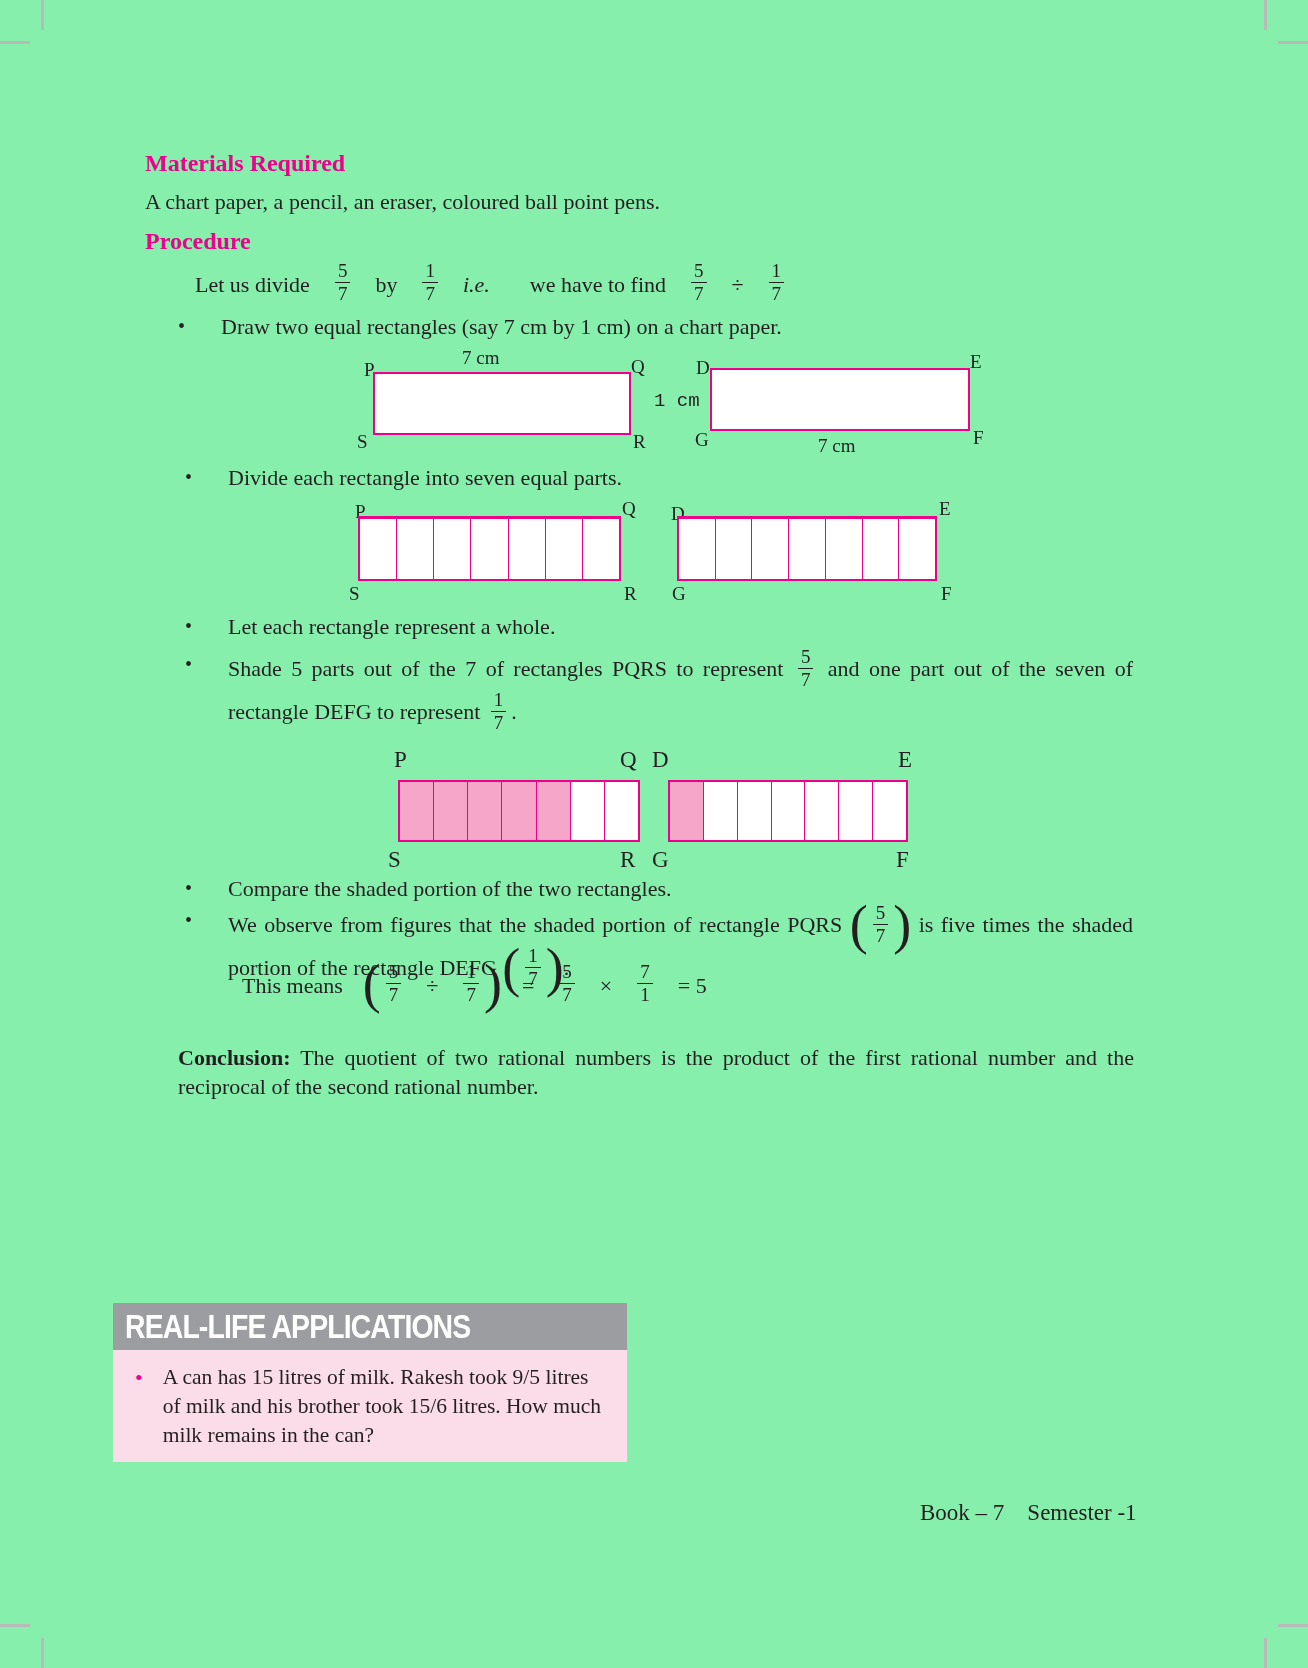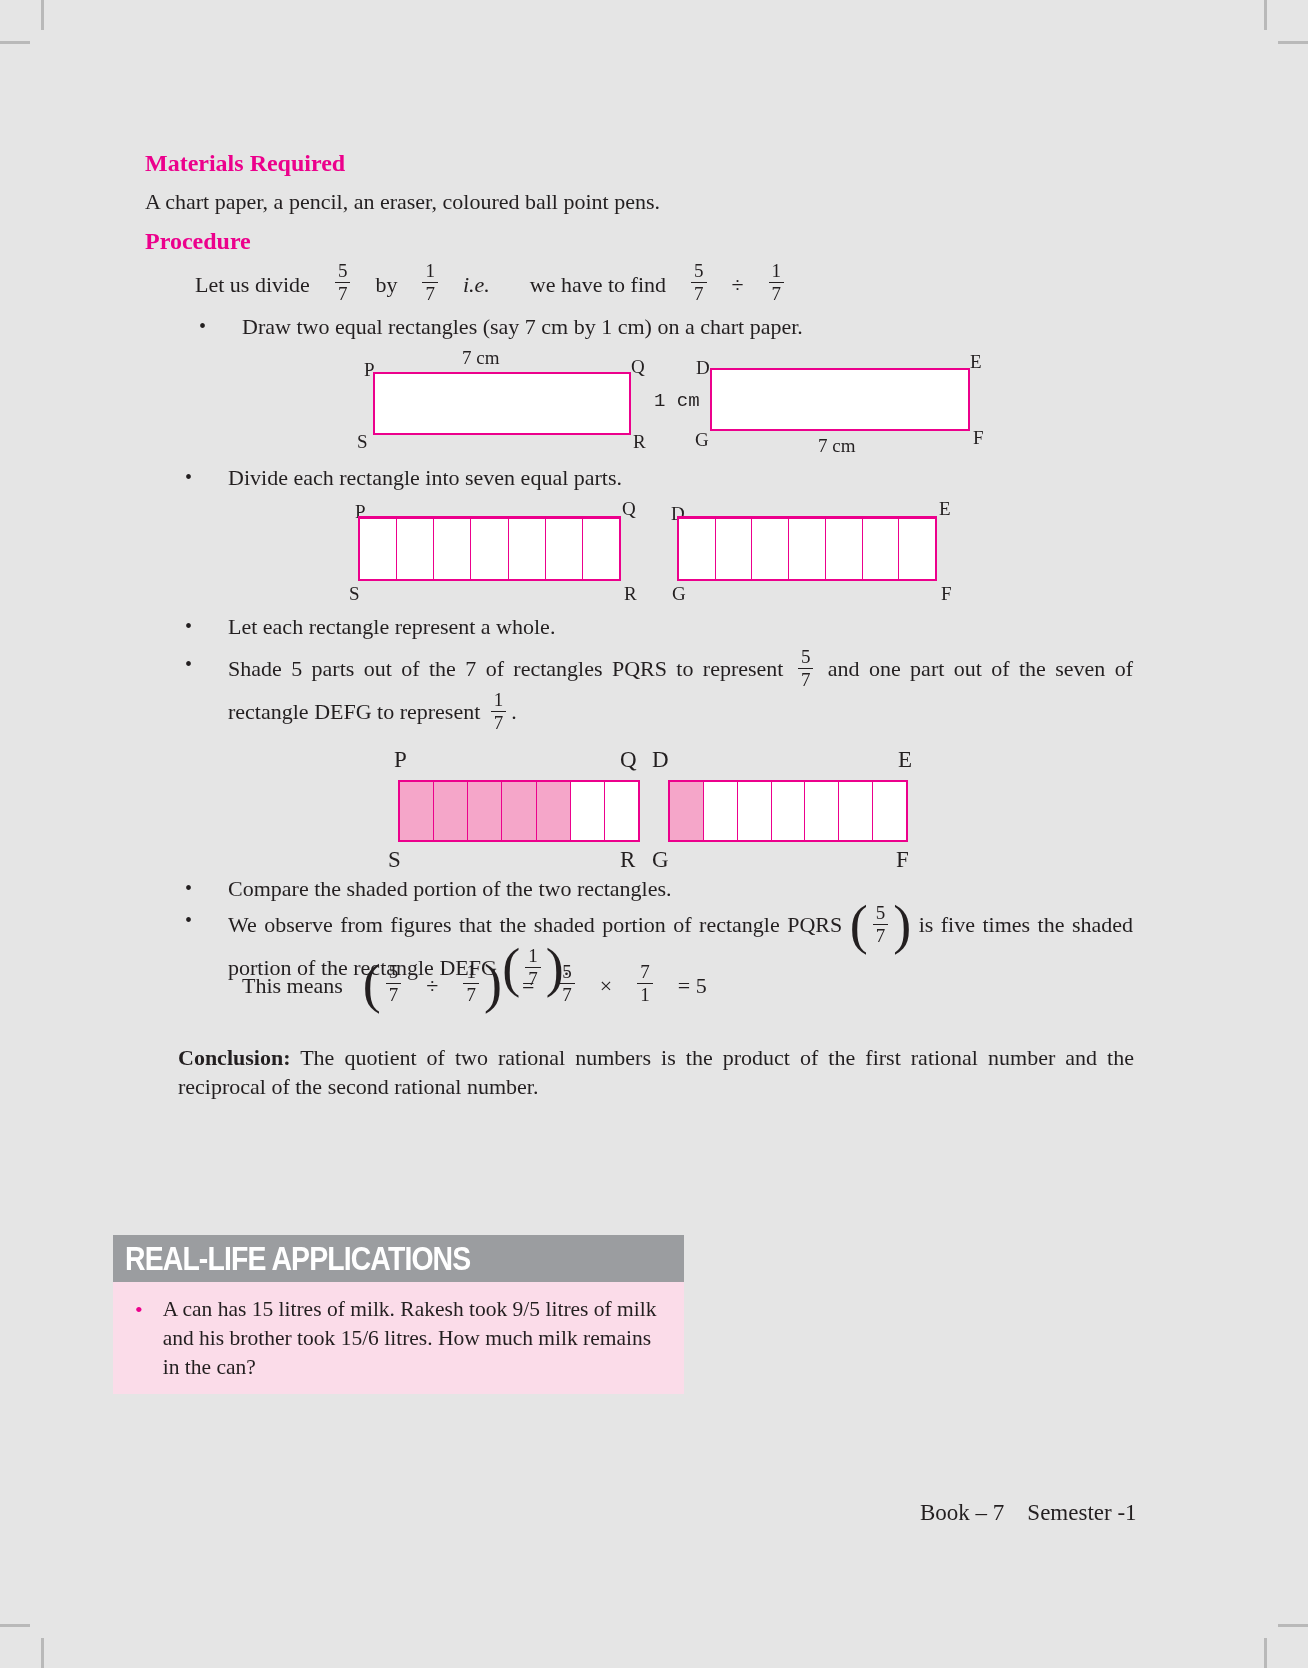--- a/index.html
+++ b/index.html
@@ -1,16 +1,16 @@
 <!DOCTYPE html>
 <html><head>
 <meta charset="utf-8">
 <style>
   html,body{margin:0;padding:0;background:#fff;}
-  .page{position:relative;width:1308px;height:1668px;background:#e5e5e5;overflow:hidden;
+  .page{position:relative;width:1308px;height:1668px;background:#86efac;overflow:hidden;
         font-family:"Liberation Serif", serif;color:#231f20;}
   .abs{position:absolute;}
   .crop{position:absolute;background:#b9b9b9;}
   .pink-h{color:#ec008c;font-weight:bold;font-size:24px;font-family:"Liberation Serif",serif;}
   .body-text{font-size:22px;line-height:1.3;}
   .bullet{position:absolute;display:flex;}
   .bullet::before{content:"•";font-size:20px;margin-right:36px;margin-left:0;line-height:1.45;}
   .bullet .bt{font-size:22px;line-height:1.35;}
   .just{text-align:justify;}
   
@@ -81,21 +81,21 @@
         <span class="num">5</span>
         <span class="den">7</span>
       </span>
     <span class="gap">÷</span>
     <span class="frac">
         <span class="num">1</span>
         <span class="den">7</span>
       </span>
   </div>
 
-  <div class="bullet" style="left:199px;top:312px;width:950px;text-align:center;">
+  <div class="bullet" style="left:178px;top:312px;width:950px;text-align:center;">
     <span class="bt">Draw two equal rectangles (say 7 cm by 1 cm) on a chart paper.</span>
   </div>
 
   <div class="diag" style="left:340px;top:348px;width:680px;height:110px;">
     <span class="lbl" style="left:122px;top:0;">7 cm</span>
     <span class="lbl" style="left:24px;top:12px;">P</span>
     <span class="lbl" style="left:291px;top:9px;">Q</span>
     <div class="rect" style="left:33px;top:24px;width:258px;height:63px;"></div>
     <span class="lbl" style="left:17px;top:84px;">S</span>
     <span class="lbl" style="left:293px;top:84px;">R</span>
@@ -221,21 +221,21 @@
         <span class="num">7</span>
         <span class="den">1</span>
       </span>
     <span class="gap">= 5</span>
   </div>
 
   <div class="abs body-text just" style="left:178px;top:1044px;width:956px;">
     <b>Conclusion:</b><span> The quotient of two rational numbers is the product of the first rational number and the reciprocal of the second rational number.</span>
   </div>
 
-  <div class="gbox" style="left:113px;top:1235px;width:571px;">
+  <div class="gbox" style="left:113px;top:1303px;width:514px;">
     <div class="ghead">
       <span class="gtitle">REAL-LIFE APPLICATIONS</span>
     </div>
     <div class="gbody" style="min-height:105px;">
       <span class="gtext">A can has 15 litres of milk. Rakesh took 9/5 litres of milk and his brother took 15/6 litres. How much milk remains in the can?</span>
     </div>
   </div>
 
 
 

